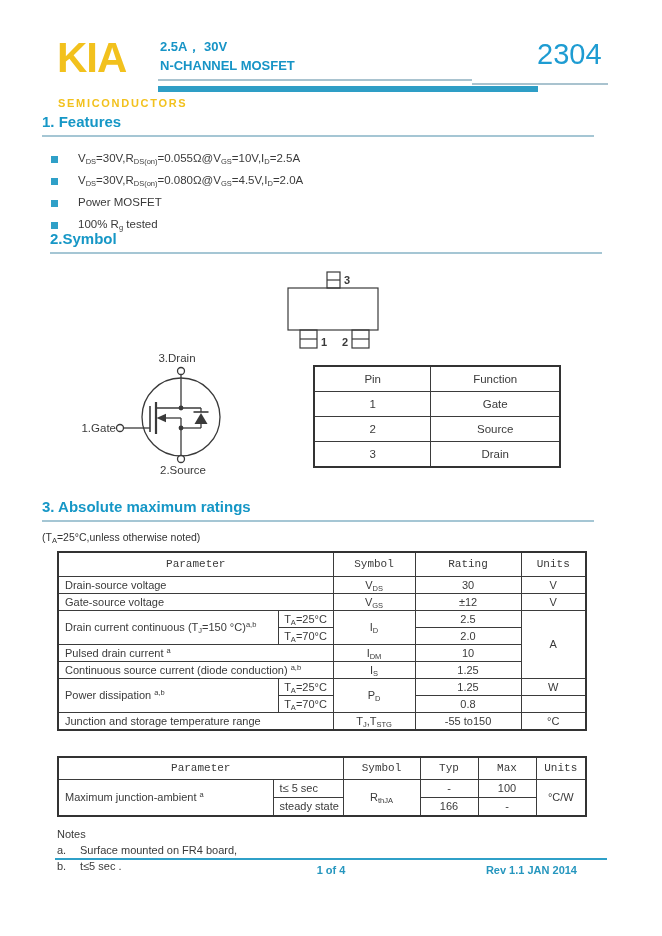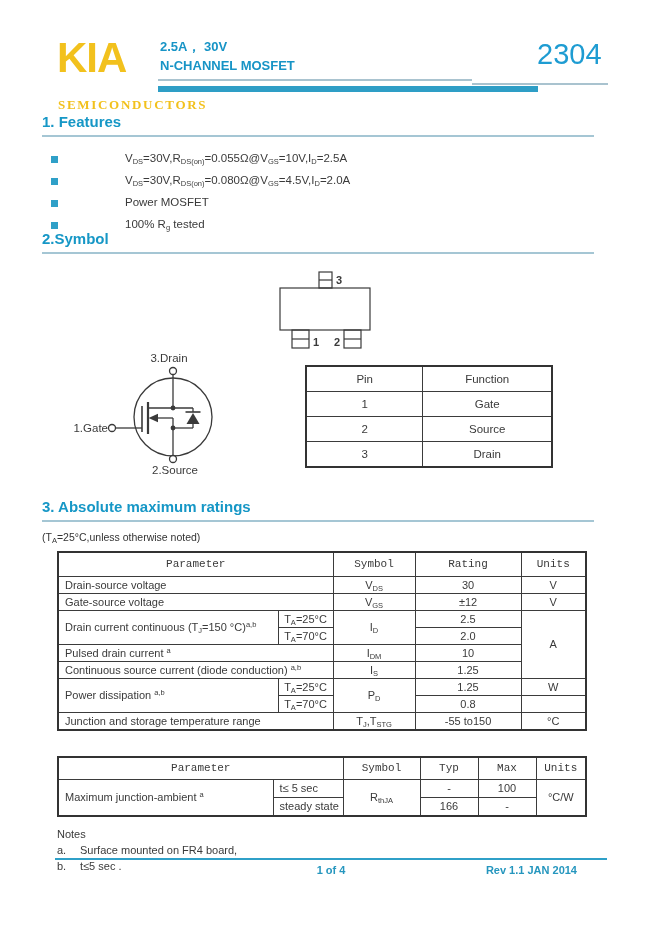--- a/index.html
+++ b/index.html
@@ -2,37 +2,37 @@
 <html><head>
 <meta charset="utf-8">
 <style>
   html,body{margin:0;padding:0;background:#e8e8e8;}
   .page{position:relative;width:662px;height:936px;background:#ffffff;margin:0 auto;
         font-family:"Liberation Sans",sans-serif;color:#3a3a3a;overflow:hidden;}
 
   
   .logo-kia{position:absolute;left:57px;top:37px;font-size:42px;font-weight:900;
             color:#F2C11D;letter-spacing:-1px;line-height:1;}
-  .logo-sub{position:absolute;left:58px;top:97px;font-size:13px;font-weight:700;
-            color:#F2C11D;letter-spacing:1.7px;font-family:Liberation Serif, serif;}
+  .logo-sub{position:absolute;left:58px;top:97px;font-size:11px;font-weight:700;
+            color:#F2C11D;letter-spacing:1.7px;}
   .hdr-sub{position:absolute;left:160px;top:38px;color:#1794C6;font-weight:700;
            font-size:13px;line-height:1.45;}
   .hdr-part{position:absolute;left:537px;top:38px;font-size:29px;color:#1E9CD2;}
   .hdr-line1{position:absolute;left:158px;top:79px;width:314px;height:2px;background:#A9C3CF;}
   .hdr-line2{position:absolute;left:472px;top:83px;width:136px;height:2px;background:#A9C3CF;}
   .hdr-bar{position:absolute;left:158px;top:86px;width:380px;height:6px;background:#2E9EC6;}
 
   
   .sec{position:absolute;left:42px;width:552px;}
   .sec-title{color:#1697C6;font-size:15px;font-weight:700;padding-bottom:5px;
              border-bottom:2px solid #A5C6D4;}
 
   
   .features-list{margin:15px 0 0 0;padding:0;list-style:none;}
-  .features-list li{display:flex;align-items:center;margin-bottom:10px;font-size:11.5px;gap:47px;}
+  .features-list li{display:flex;align-items:center;margin-bottom:10px;font-size:11.5px;}
   .bullet{flex:0 0 auto;width:7px;height:7px;background:#2FA0C8;margin:3px 20px 0 9px;}
 
   
   .drawing-area{position:relative;height:238px;}
   .svg-abs{position:absolute;}
   svg text{fill:#3a3a3a;font-family:"Liberation Sans",sans-serif;}
   .pin-table{position:absolute;left:263px;top:111px;border-collapse:collapse;width:248px;
              font-size:11.5px;text-align:center;border:2px solid #333;}
   .pin-table td{border:1px solid #3b3b3b;height:22px;}
 
@@ -92,21 +92,21 @@
         <span class="bullet"></span>
         <span>Power MOSFET</span>
       </li>
       <li>
         <span class="bullet"></span>
         <span>100% R<sub>g</sub> tested</span>
       </li>
     </ul>
   </div>
 
-  <div class="sec" style="top:230px;">
+  <div class="sec" style="top:230px;margin-left:8px;">
     <div class="sec-title">2.Symbol</div>
 
     <div class="drawing-area">
 
       <svg class="svg-abs" style="left:236px;top:16px;" width="100" height="84" viewBox="0 0 100 84">
         <g stroke="#3a3a3a" stroke-width="1.2" fill="none">
           <rect x="41" y="2" width="13" height="16"></rect>
           <line x1="41" y1="10" x2="54" y2="10"></line>
           <rect x="2" y="18" width="90" height="42"></rect>
           <rect x="14" y="60" width="17" height="18"></rect>

